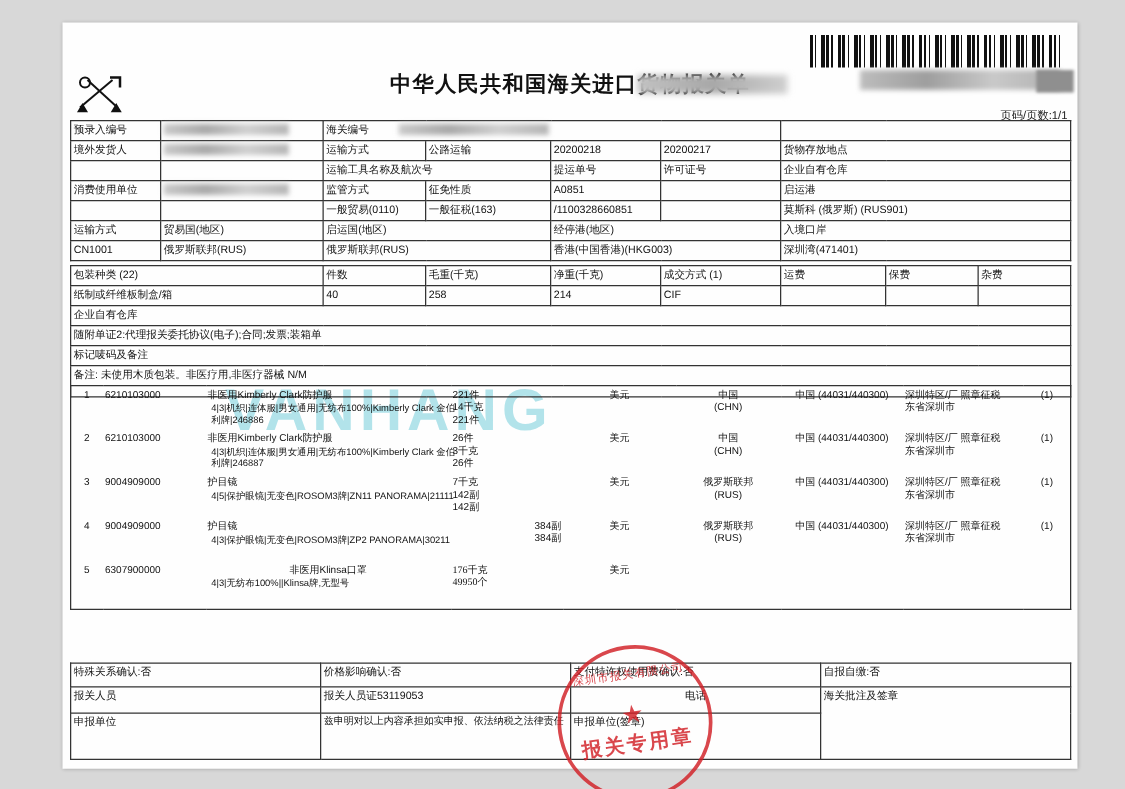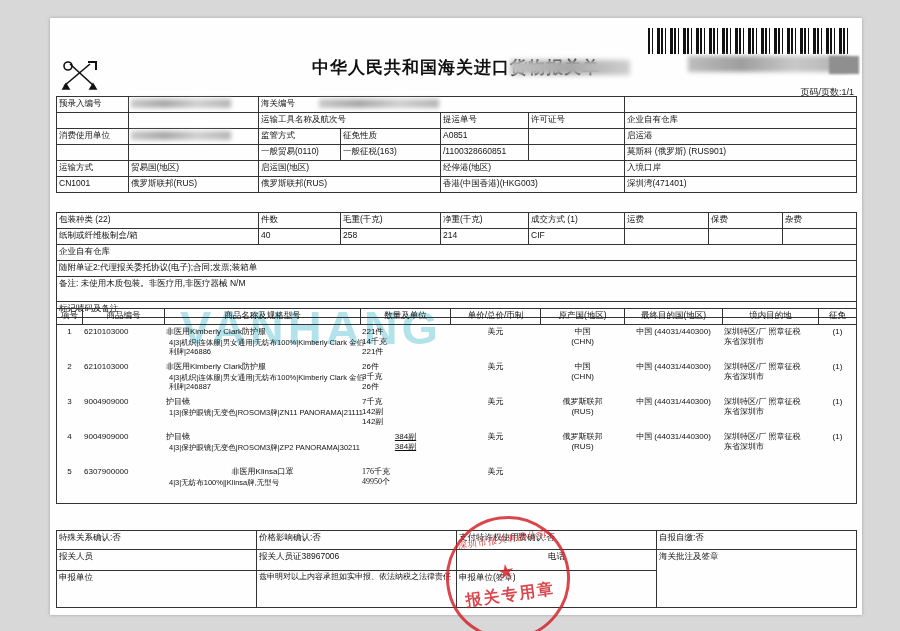--- a/index.html
+++ b/index.html
@@ -132,20 +132,29 @@
         <col style="width:148px">
     </colgroup>
     <tbody>
         <tr>
       <td class="lbl">预录入编号</td>
       <td><span class="blur w100"></span></td>
       <td class="lbl" colspan="4">
         <span style="display:inline-block;width:58px">海关编号</span><span class="blur w120"></span>
       </td>
       <td colspan="2"></td>
+    </tr>
+    <tr>
+      <td class="lbl">境外发货人</td>
+      <td><span class="blur w100"></span></td>
+      <td class="lbl">运输方式</td>
+      <td>公路运输</td>
+      <td>20200218</td>
+      <td>20200217</td>
+      <td class="lbl" colspan="2">货物存放地点</td>
     </tr>
     <tr>
       <td></td>
       <td></td>
       <td class="lbl" colspan="2">运输工具名称及航次号</td>
       <td class="lbl">提运单号</td>
       <td class="lbl">许可证号</td>
       <td colspan="2">企业自有仓库</td>
     </tr>
     <tr>
@@ -220,52 +229,41 @@
       <td></td>
       <td></td>
     </tr>
     <tr>
       <td colspan="8">企业自有仓库</td>
     </tr>
     <tr>
       <td colspan="8">随附单证2:代理报关委托协议(电子);合同;发票;装箱单</td>
     </tr>
     <tr>
+      <td colspan="8">标记唛码及备注</td>
+    </tr>
+    <tr>
       <td colspan="8" style="height:22px">备注: 未使用木质包装。非医疗用,非医疗器械 N/M</td>
-    </tr>
-    <tr>
-      <td colspan="8">标记唛码及备注</td>
     </tr>
   </tbody>
     </table>
 
   <table class="grid" style="left:6px;top:290px;width:800px;">
     <colgroup>
       <col style="width:26px">
         <col style="width:82px">
         <col style="width:196px">
       <col style="width:90px">
         <col style="width:90px">
         <col style="width:84px">
       <col style="width:98px">
         <col style="width:96px">
         <col style="width:38px">
     </colgroup>
     <tbody>
-        <tr class="itemhead">
-      <td>项号</td>
-      <td>商品编号</td>
-      <td>商品名称及规格型号</td>
-      <td>数量及单位</td>
-      <td>单价/总价/币制</td>
-      <td>原产国(地区)</td>
-      <td>最终目的国(地区)</td>
-      <td>境内目的地</td>
-      <td>征免</td>
-    </tr>
     <tr>
       <td colspan="9" style="height:178px;padding:0;vertical-align:top;">
         <div id="items" style="position:relative;width:100%;height:100%;">
               <div style="position: absolute; left: 0px; right: 0px; top: 2px; height: 35px;">
                 <div style="position: absolute; left: 0px; width: 23px; font-size: 8px; line-height: 10px; white-space: pre-line; text-align: center; color: rgb(17, 17, 17); padding: 0px 1px;">1</div>
                 <div style="position: absolute; left: 26px; width: 79px; font-size: 8px; line-height: 10px; white-space: pre-line; text-align: left; color: rgb(17, 17, 17); padding: 0px 1px;">6210103000</div>
                 <div style="position: absolute; left: 108px; width: 193px; font-size: 8px; line-height: 10px; white-space: pre-line; text-align: left; color: rgb(17, 17, 17); padding: 0px 1px;">非医用Kimberly Clark防护服</div>
                 <div style="position: absolute; left: 304px; width: 87px; font-size: 8px; line-height: 10px; white-space: pre-line; text-align: left; color: rgb(17, 17, 17); padding: 0px 1px;">221件
 14千克
 221件</div>
@@ -301,27 +299,27 @@
                 <div style="position: absolute; left: 304px; width: 87px; font-size: 8px; line-height: 10px; white-space: pre-line; text-align: left; color: rgb(17, 17, 17); padding: 0px 1px;">7千克
 142副
 142副</div>
                 <div style="position: absolute; left: 394px; width: 87px; font-size: 8px; line-height: 10px; white-space: pre-line; text-align: center; color: rgb(17, 17, 17); padding: 0px 1px;">美元</div>
                 <div style="position: absolute; left: 484px; width: 81px; font-size: 8px; line-height: 10px; white-space: pre-line; text-align: center; color: rgb(17, 17, 17); padding: 0px 1px;">俄罗斯联邦
 (RUS)</div>
                 <div style="position: absolute; left: 568px; width: 95px; font-size: 8px; line-height: 10px; white-space: pre-line; text-align: center; color: rgb(17, 17, 17); padding: 0px 1px;">中国 (44031/440300)</div>
                 <div style="position: absolute; left: 666px; width: 93px; font-size: 8px; line-height: 10px; white-space: pre-line; text-align: left; color: rgb(17, 17, 17); padding: 0px 1px;">深圳特区/厂 照章征税
 东省深圳市</div>
                 <div style="position: absolute; left: 762px; width: 35px; font-size: 8px; line-height: 10px; white-space: pre-line; text-align: center; color: rgb(17, 17, 17); padding: 0px 1px;">(1)</div>
-                <div style="position: absolute; left: 112px; top: 11px; width: 202px; font-size: 7.5px; line-height: 9px; color: rgb(17, 17, 17);">1|3|保护眼镜|无变色|ROSOM3牌|ZN11 PANORAMA|21111</div>
+                <div style="position: absolute; left: 112px; top: 11px; width: 202px; font-size: 7.5px; line-height: 9px; color: rgb(17, 17, 17);">4|5|保护眼镜|无变色|ROSOM3牌|ZN11 PANORAMA|21111</div>
               </div>
               <div style="position: absolute; left: 0px; right: 0px; top: 107px; height: 35px;">
                 <div style="position: absolute; left: 0px; width: 23px; font-size: 8px; line-height: 10px; white-space: pre-line; text-align: center; color: rgb(17, 17, 17); padding: 0px 1px;">4</div>
                 <div style="position: absolute; left: 26px; width: 79px; font-size: 8px; line-height: 10px; white-space: pre-line; text-align: left; color: rgb(17, 17, 17); padding: 0px 1px;">9004909000</div>
                 <div style="position: absolute; left: 108px; width: 193px; font-size: 8px; line-height: 10px; white-space: pre-line; text-align: left; color: rgb(17, 17, 17); padding: 0px 1px;">护目镜</div>
-                <div style="position: absolute; left: 304px; width: 87px; font-size: 8px; line-height: 10px; white-space: pre-line; text-align: center; color: rgb(17, 17, 17); padding: 0px 1px; text-decoration: underline;">384副
+                <div style="position: absolute; left: 304px; width: 87px; font-size: 8px; line-height: 10px; white-space: pre-line; text-align: right; color: rgb(17, 17, 17); padding: 0px 1px;">384副
 384副</div>
                 <div style="position: absolute; left: 394px; width: 87px; font-size: 8px; line-height: 10px; white-space: pre-line; text-align: center; color: rgb(17, 17, 17); padding: 0px 1px;">美元</div>
                 <div style="position: absolute; left: 484px; width: 81px; font-size: 8px; line-height: 10px; white-space: pre-line; text-align: center; color: rgb(17, 17, 17); padding: 0px 1px;">俄罗斯联邦
 (RUS)</div>
                 <div style="position: absolute; left: 568px; width: 95px; font-size: 8px; line-height: 10px; white-space: pre-line; text-align: center; color: rgb(17, 17, 17); padding: 0px 1px;">中国 (44031/440300)</div>
                 <div style="position: absolute; left: 666px; width: 93px; font-size: 8px; line-height: 10px; white-space: pre-line; text-align: left; color: rgb(17, 17, 17); padding: 0px 1px;">深圳特区/厂 照章征税
 东省深圳市</div>
                 <div style="position: absolute; left: 762px; width: 35px; font-size: 8px; line-height: 10px; white-space: pre-line; text-align: center; color: rgb(17, 17, 17); padding: 0px 1px;">(1)</div>
                 <div style="position: absolute; left: 112px; top: 11px; width: 202px; font-size: 7.5px; line-height: 9px; color: rgb(17, 17, 17);">4|3|保护眼镜|无变色|ROSOM3牌|ZP2 PANORAMA|30211</div>
               </div>
@@ -354,21 +352,21 @@
     <tbody>
         <tr>
       <td style="height:16px">特殊关系确认:否</td>
       <td>价格影响确认:否</td>
       <td>支付特许权使用费确认:否</td>
       <td>自报自缴:否</td>
     </tr>
     <tr>
       <td style="height:18px">报关人员</td>
       <td>
-        <span>报关人员证</span><span>38967006</span>
+        <span>报关人员证</span><span>53119053</span>
       </td>
       <td style="text-align:center">电话</td>
       <td rowspan="2">海关批注及签章</td>
     </tr>
     <tr>
       <td style="height:34px">申报单位</td>
       <td colspan="1" style="font-size:8px;line-height:10px">兹申明对以上内容承担如实申报、依法纳税之法律责任</td>
       <td>申报单位(签章)</td>
     </tr>
   </tbody>

